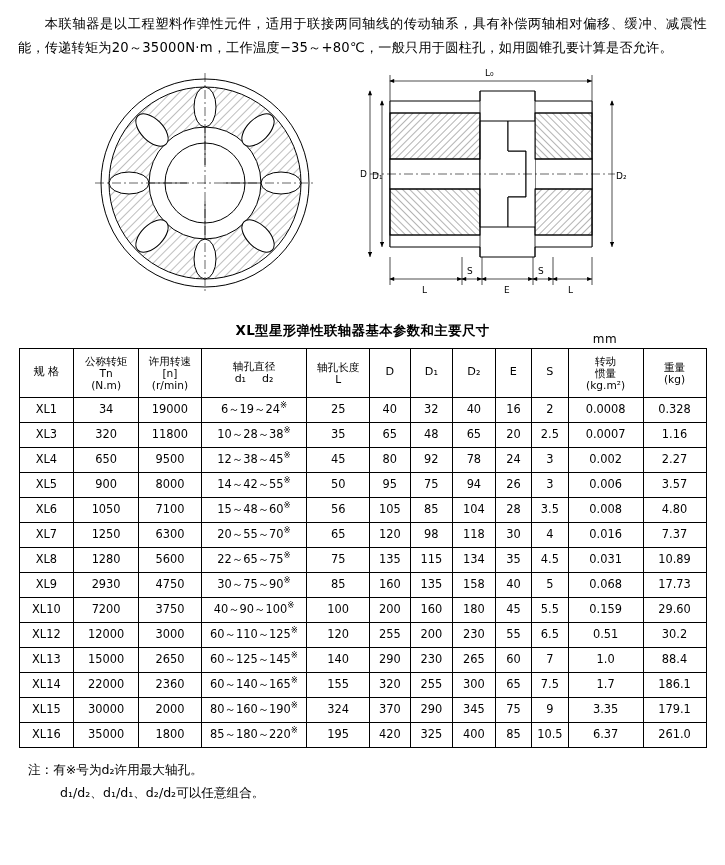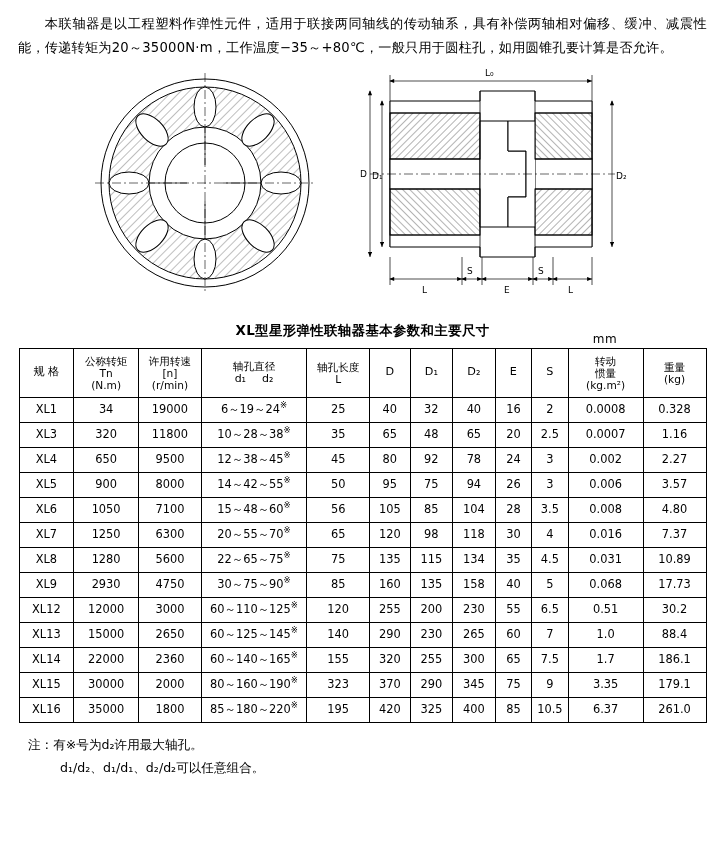--- a/index.html
+++ b/index.html
@@ -450,20 +450,34 @@
           <td>85</td>
           <td>160</td>
           <td>135</td>
           <td>158</td>
           <td>40</td>
           <td>5</td>
           <td>0.068</td>
           <td>17.73</td>
         </tr>
         <tr>
+          <td>XL10</td>
+          <td>7200</td>
+          <td>3750</td>
+          <td class="bore-cell"><span>40～90～100</span><span class="sup-mark">※</span></td>
+          <td>100</td>
+          <td>200</td>
+          <td>160</td>
+          <td>180</td>
+          <td>45</td>
+          <td>5.5</td>
+          <td>0.159</td>
+          <td>29.60</td>
+        </tr>
+        <tr>
           <td>XL12</td>
           <td>12000</td>
           <td>3000</td>
           <td class="bore-cell"><span>60～110～125</span><span class="sup-mark">※</span></td>
           <td>120</td>
           <td>255</td>
           <td>200</td>
           <td>230</td>
           <td>55</td>
           <td>6.5</td>
@@ -496,21 +510,21 @@
           <td>65</td>
           <td>7.5</td>
           <td>1.7</td>
           <td>186.1</td>
         </tr>
         <tr>
           <td>XL15</td>
           <td>30000</td>
           <td>2000</td>
           <td class="bore-cell"><span>80～160～190</span><span class="sup-mark">※</span></td>
-          <td>323</td>
+          <td>324</td>
           <td>370</td>
           <td>290</td>
           <td>345</td>
           <td>75</td>
           <td>9</td>
           <td>3.35</td>
           <td>179.1</td>
         </tr>
         <tr>
           <td>XL16</td>

